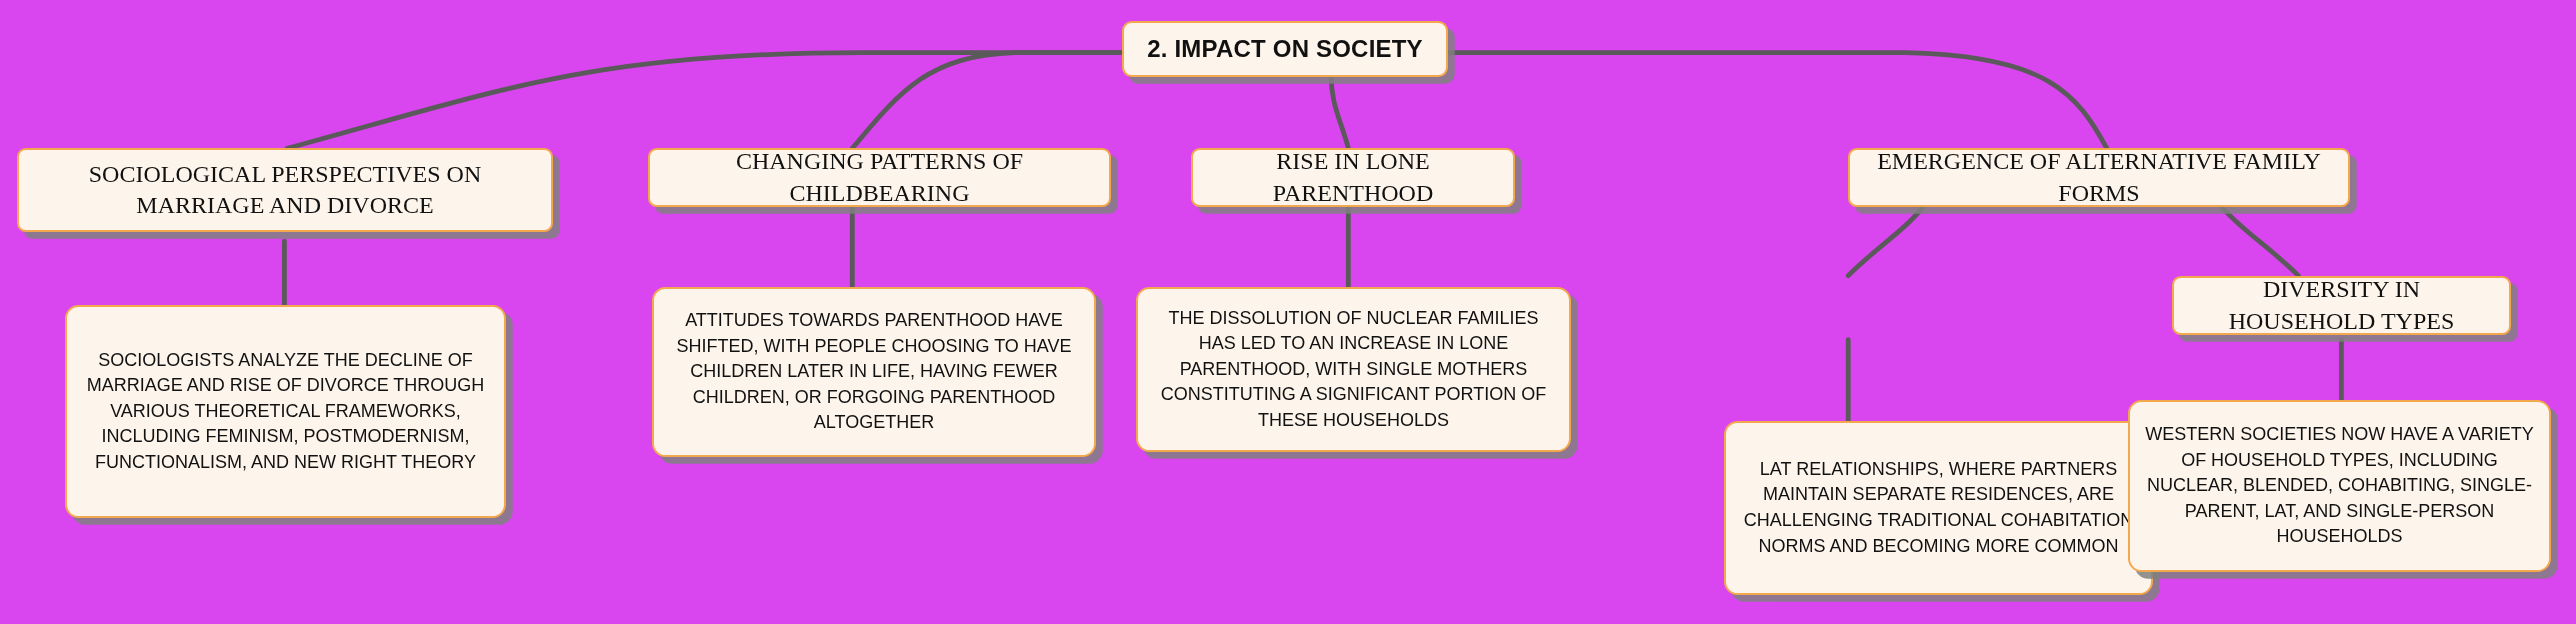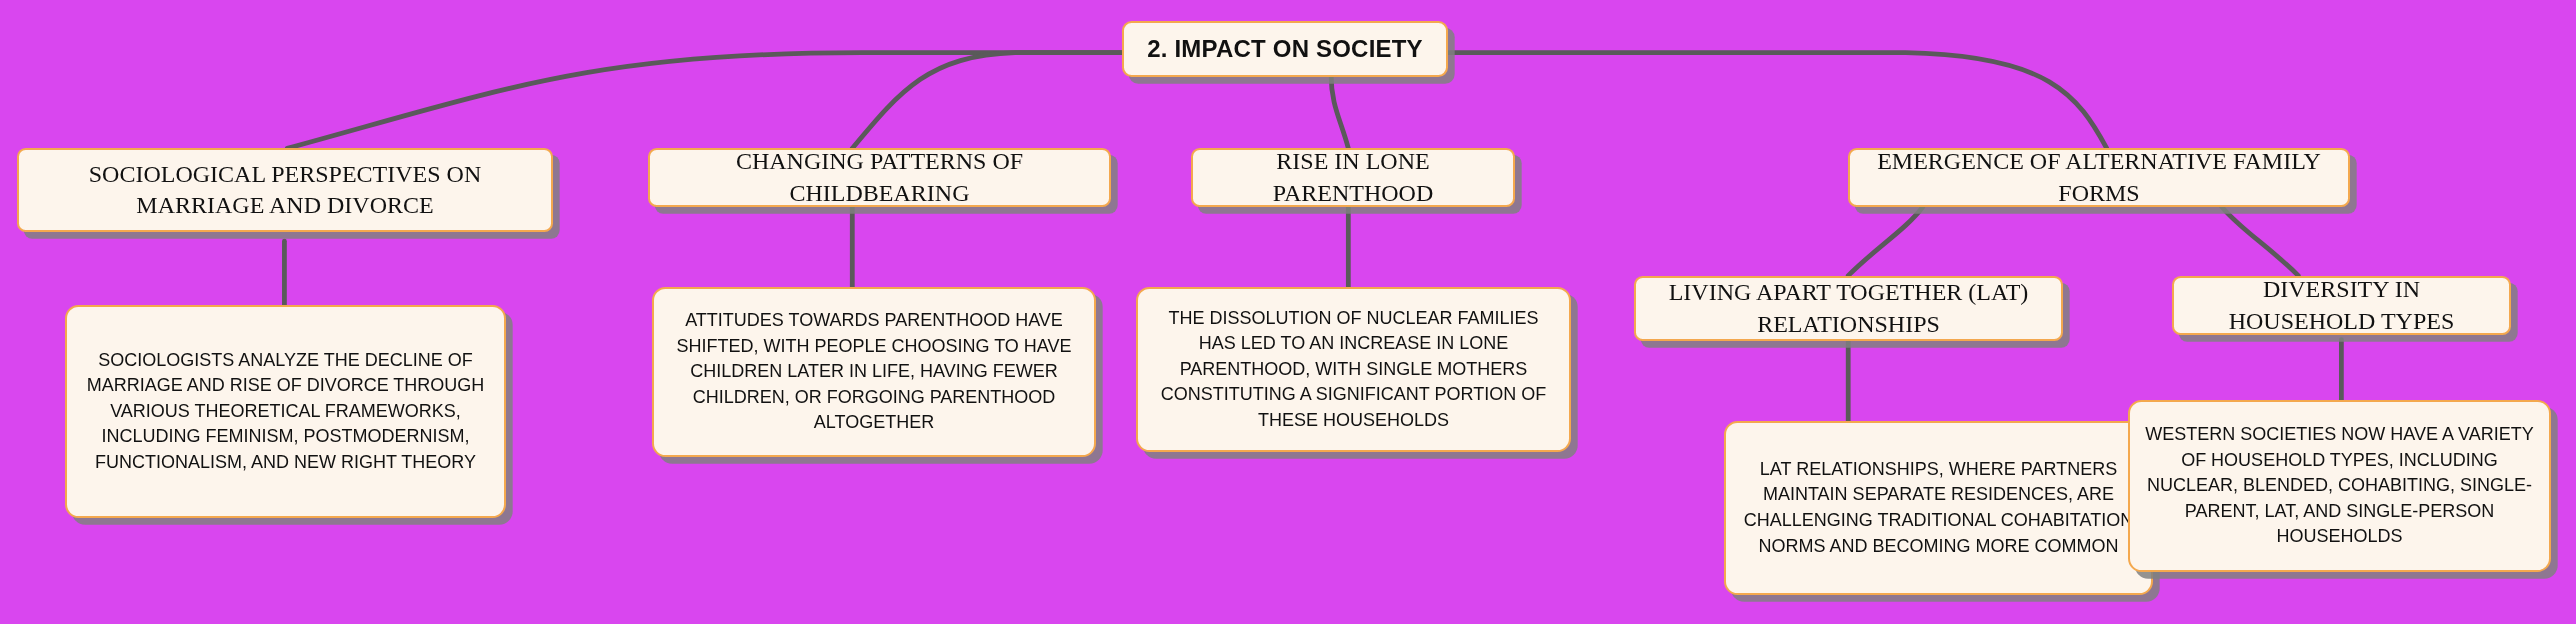--- a/index.html
+++ b/index.html
@@ -111,23 +111,20 @@
   </div>
 
   <div class="node n-branch" style="left:1848px; top:148px; width:502px; height:59px;">
     <span class="node-inner">EMERGENCE OF ALTERNATIVE FAMILY FORMS</span>
   </div>
 
   <div class="node n-leaf" style="left:1136px; top:287px; width:435px; height:165px;">
     <span class="node-inner">THE DISSOLUTION OF NUCLEAR FAMILIES HAS LED TO AN INCREASE IN LONE PARENTHOOD, WITH SINGLE MOTHERS CONSTITUTING A SIGNIFICANT PORTION OF THESE HOUSEHOLDS</span>
   </div>
 
-  <div class="node n-branch" style="left:1634px; top:276px; width:429px; height:65px;">
-    <span class="node-inner">LIVING APART TOGETHER (LAT) RELATIONSHIPS</span>
-  </div>
 
   <div class="node n-leaf" style="left:1694px; top:421px; width:429px; height:174px;margin-left:30px;">
     <span class="node-inner">LAT RELATIONSHIPS, WHERE PARTNERS MAINTAIN SEPARATE RESIDENCES, ARE CHALLENGING TRADITIONAL COHABITATION NORMS AND BECOMING MORE COMMON</span>
   </div>
 
   <div class="node n-branch" style="left:2172px; top:276px; width:339px; height:59px;">
     <span class="node-inner">DIVERSITY IN HOUSEHOLD TYPES</span>
   </div>
 
   <div class="node n-leaf" style="left:2128px; top:400px; width:423px; height:172px;justify-content:flex-end;">

